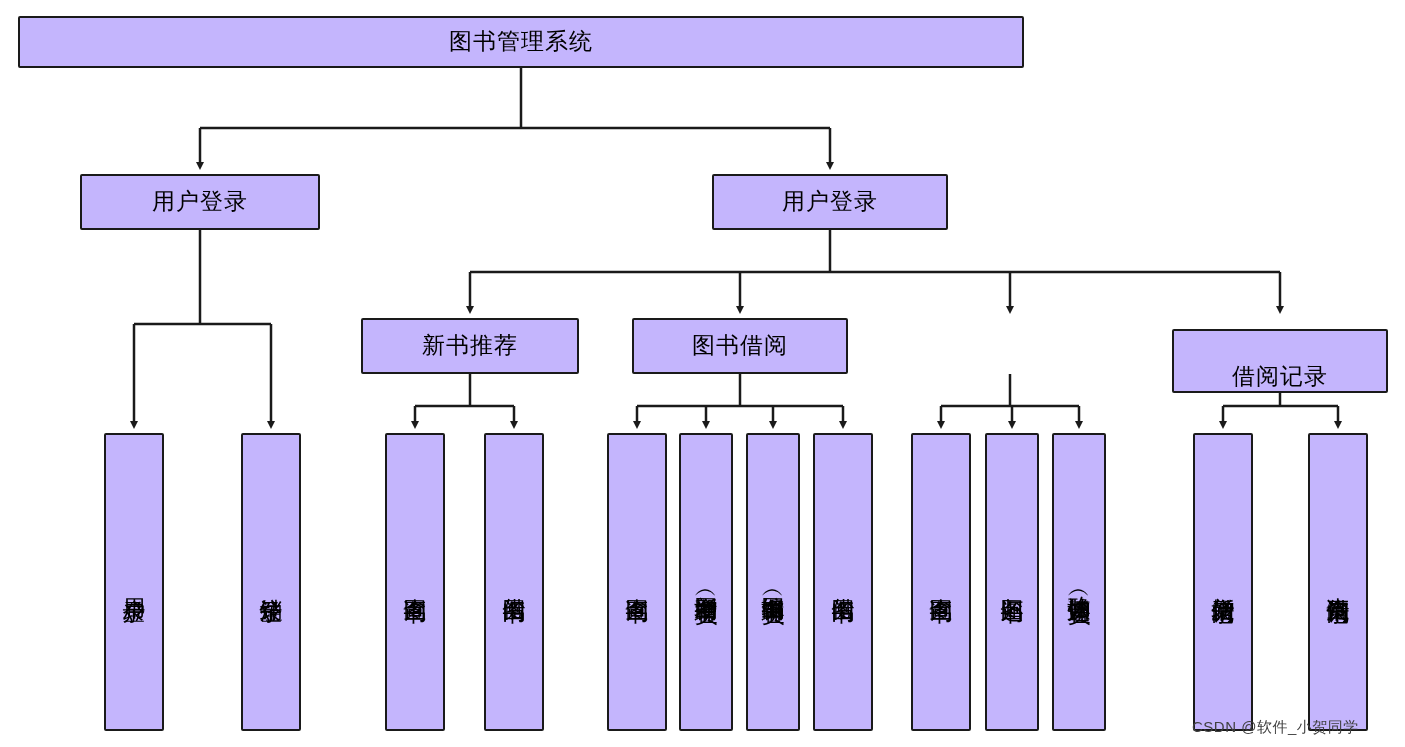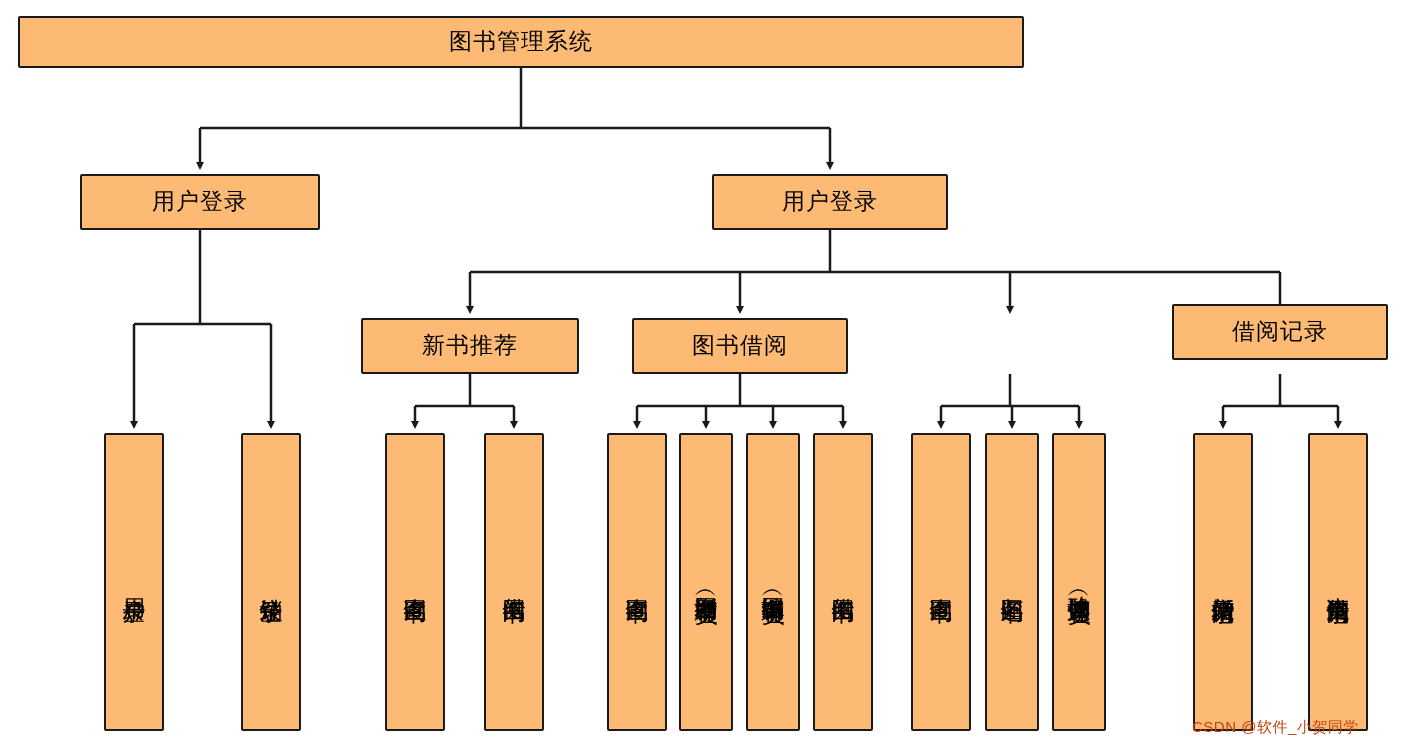--- a/index.html
+++ b/index.html
@@ -23,21 +23,21 @@
     left: 0;
     top: 0;
     width: 1405px;
     height: 747px;
     pointer-events: none;
   }
   .node {
     position: absolute;
     box-sizing: border-box;
     border: 2px solid #1a1a1a;
-    background: #fdba74;
+    background: #c4b5fd;
     display: flex;
     align-items: center;
     justify-content: center;
     text-align: center;
     border-radius: 2px;
   }
   .node.h {
     font-size: 23px;
     line-height: 1.2;
     letter-spacing: 1px;
@@ -52,21 +52,21 @@
   }
   .node.v span {
     writing-mode: vertical-rl;
     text-orientation: upright;
     display: block;
     white-space: normal;
   }
   .watermark {
     position: absolute;
     font-size: 15px;
-    color: #c2410c;
+    color: #404040;
     letter-spacing: 0.5px;
     white-space: nowrap;
   }
 </style>
 </head>
 <body>
 
 <div id="canvas">
 
   <svg class="edges" viewBox="0 0 1405 747" xmlns="http://www.w3.org/2000/svg">
@@ -133,21 +133,21 @@
 
   <div class="node h" style="left:361px; top:318px; width:218px; height:56px;">
     <span>新书推荐</span>
   </div>
 
   <div class="node h" style="left:632px; top:318px; width:216px; height:56px;">
     <span>图书借阅</span>
   </div>
 
 
-  <div class="node h" style="left:1172px; top:304px; width:216px; height:56px;">
+  <div class="node h" style="left:1172px; top:329px; width:216px; height:64px;align-items:flex-end;">
     <span>借阅记录</span>
   </div>
 
   <div class="node v" style="left:104px; top:433px; width:60px; height:298px;">
     <span>用户登录</span>
   </div>
 
   <div class="node v" style="left:241px; top:433px; width:60px; height:298px;">
     <span>注销登录</span>
   </div>

